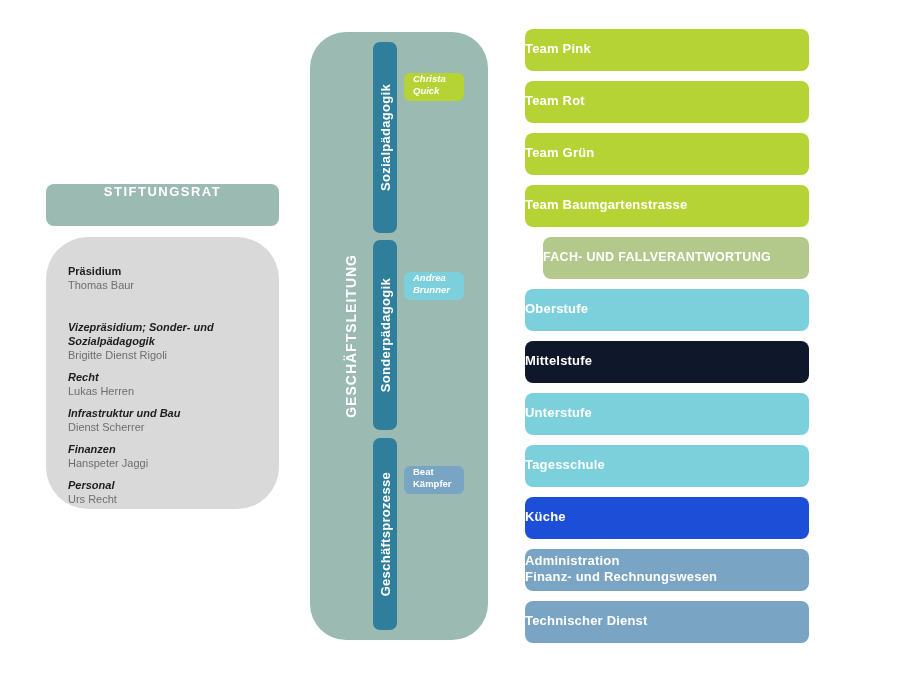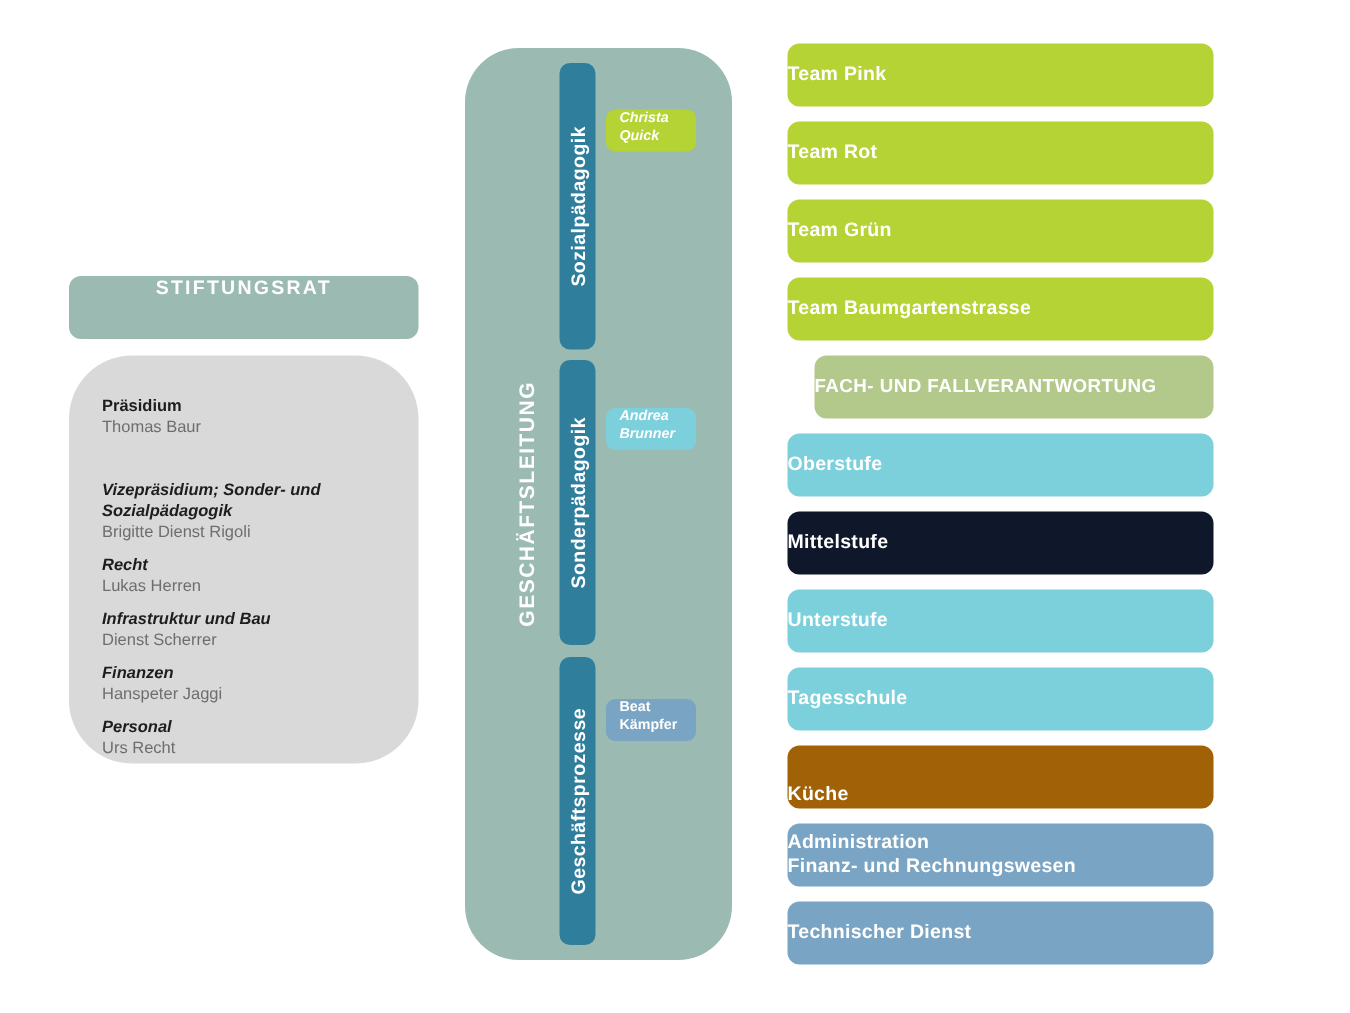--- a/index.html
+++ b/index.html
@@ -158,21 +158,21 @@
       </div>
       <div class="unit" style="background: #0f172a;">
         <div>Mittelstufe</div>
       </div>
       <div class="unit" style="background: rgb(124, 208, 220);">
         <div>Unterstufe</div>
       </div>
       <div class="unit" style="background: rgb(124, 208, 220);">
         <div>Tagesschule</div>
       </div>
-      <div class="unit" style="background: #a16207; justify-content: flex-end;">
+      <div class="unit" style="background: #1d4ed8;">
         <div>Küche</div>
       </div>
       <div class="unit" style="background: rgb(122, 164, 195);">
         <div>Administration</div>
         <div>Finanz- und Rechnungswesen</div>
       </div>
       <div class="unit" style="background: rgb(122, 164, 195);">
         <div>Technischer Dienst</div>
       </div>
     </div>

